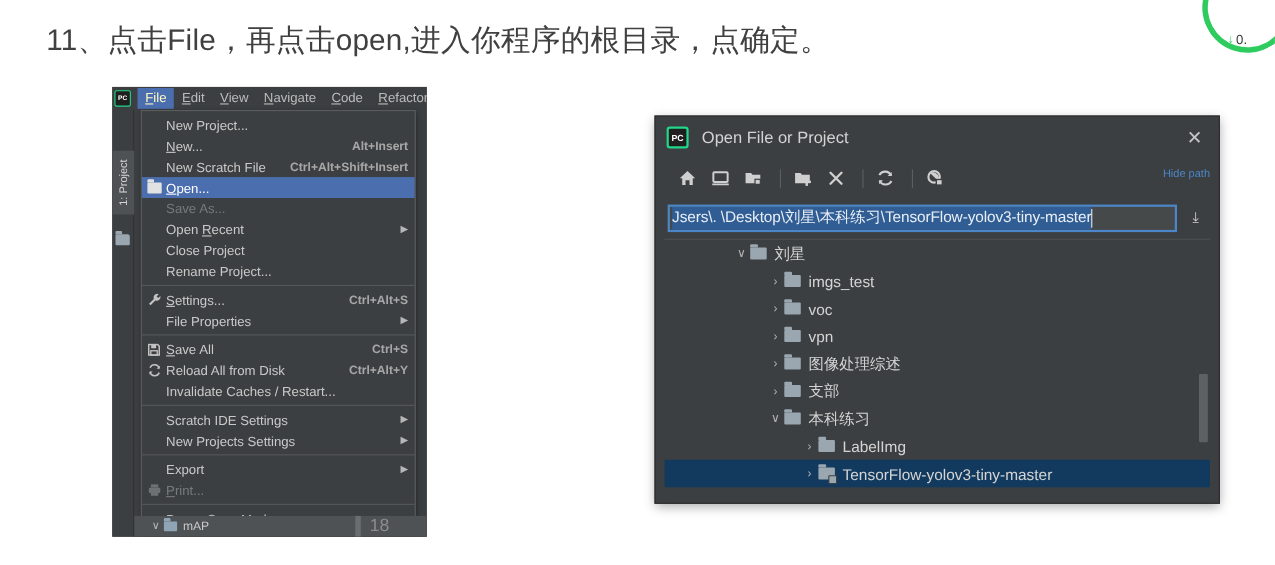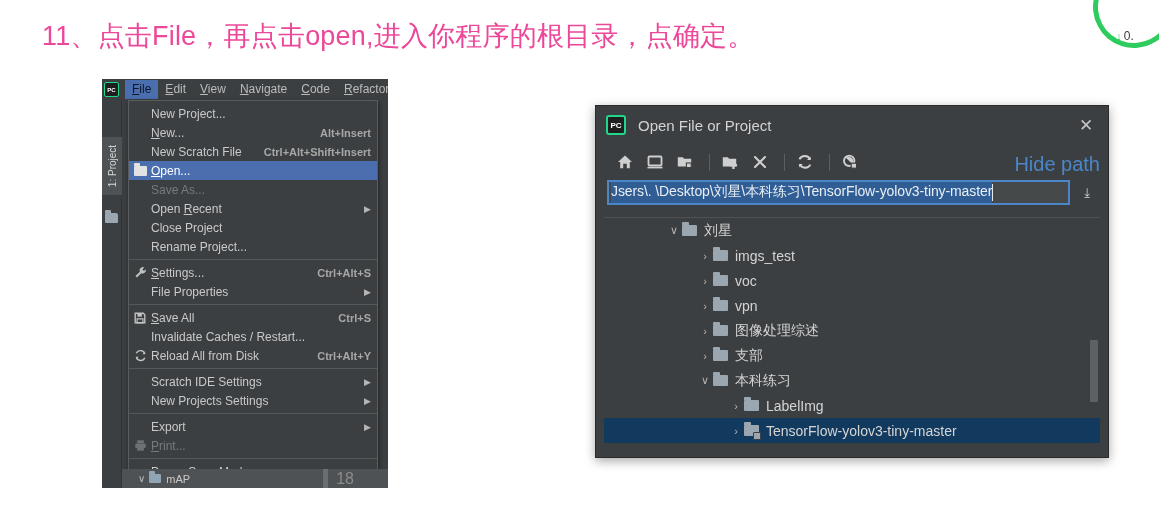--- a/index.html
+++ b/index.html
@@ -10,21 +10,21 @@
     font-family: "Liberation Sans", "DejaVu Sans", sans-serif;
     overflow: hidden;
     position: relative;
   }
 
   
   #slide-title {
     position: absolute;
     left: 42px; top: 18px;
     font-size: 27px;
-    color: #ec4899;
+    color: #404040;
     white-space: nowrap;
     letter-spacing: 0.2px;
   }
 
   
   #progress-widget {
     position: absolute;
     right: -16px; top: -34px;
     width: 82px; height: 82px;
     border-radius: 50%;
@@ -71,21 +71,21 @@
     line-height: 1;
     flex: none;
   }
   #ide-menubar { display: flex; align-items: center; height: 21px; margin-left: 6px; }
   .menubar-item {
     padding: 2px 7px 3px 7px;
     color: #bbbbbb;
     font-size: 12px;
     white-space: nowrap;
   }
-  .menubar-item.active { background: #4b6eaf; color: #0f172a; }
+  .menubar-item.active { background: #4b6eaf; color: #fef9c3; }
   .menubar-item u { text-decoration: underline; }
 
   
   #ide-left-strip {
     position: absolute; left: 0; top: 21px;
     width: 20px; height: 388px;
     background: #3c3f41;
     border-right: 1px solid #323232;
   }
   #project-tab-vert {
@@ -234,28 +234,28 @@
     padding-left: 16px;
   }
   .tb-btn {
     width: 26px; height: 26px;
     display: flex; align-items: center; justify-content: center;
     margin-right: 4px;
   }
   .tb-sep { width: 1px; height: 17px; background: #5c5f61; margin: 0 7px; }
   #hide-path-link {
     position: absolute; right: 8px; top: 9px;
-    color: #4a86c8; font-size: 20px; white-space: nowrap;
+    color: #4a86c8; font-size: 10px; white-space: nowrap;
   }
 
   #path-row {
     position: relative;
     height: 36px;
     padding: 0 10px 0 11px;
-    display: flex; align-items: flex-start;
+    display: flex; align-items: center;
   }
   #path-field {
     flex: 1 1 auto;
     height: 25px;
     background: #45494a;
     border: 2px solid #4a86c8;
     display: flex; align-items: center;
     padding: 0 2px;
     overflow: hidden;
   }
@@ -423,35 +423,35 @@
           <svg width="12" height="12" viewBox="0 0 14 14">
             <path d="M1.4 1.4 h9.4 l1.8 1.8 v9.4 h-11.2 z" fill="none" stroke="#c2c2c2" stroke-width="1.6"></path>
             <rect x="4" y="1.4" width="5.2" height="4" fill="#c2c2c2"></rect>
             <rect x="3.6" y="8" width="6.8" height="4.6" fill="none" stroke="#c2c2c2" stroke-width="1.4"></rect>
           </svg>
         </span>
         <span class="menu-label"><u>S</u>ave All</span>
         <span class="menu-shortcut">Ctrl+S</span>
       </div>
       <div class="menu-item">
-        <span class="menu-ico"></span>
-        <span class="menu-label">Invalidate Caches / Restart...</span>
-      </div>
-      <div class="menu-item">
         <span class="menu-ico">
           <svg width="13" height="13" viewBox="0 0 14 14">
             <path d="M11.6 5.2 A4.8 4.8 0 0 0 2.6 4.6" fill="none" stroke="#c2c2c2" stroke-width="1.5"></path>
             <path d="M2.5 8.8 A4.8 4.8 0 0 0 11.6 9.4" fill="none" stroke="#c2c2c2" stroke-width="1.5"></path>
             <path d="M12 2.4 V5.6 H9.1 Z" fill="#c2c2c2"></path>
             <path d="M2.2 11.6 V8.4 H5.1 Z" fill="#c2c2c2"></path>
           </svg>
         </span>
         <span class="menu-label">Reload All from Disk</span>
         <span class="menu-shortcut">Ctrl+Alt+Y</span>
       </div>
+      <div class="menu-item">
+        <span class="menu-ico"></span>
+        <span class="menu-label">Invalidate Caches / Restart...</span>
+      </div>
       <div class="menu-sep"></div>
       <div class="menu-item">
         <span class="menu-ico"></span>
         <span class="menu-label">Scratch IDE Settings</span>
         <span class="menu-arrow">▶</span>
       </div>
       <div class="menu-item">
         <span class="menu-ico"></span>
         <span class="menu-label">New Projects Settings</span>
         <span class="menu-arrow">▶</span>

